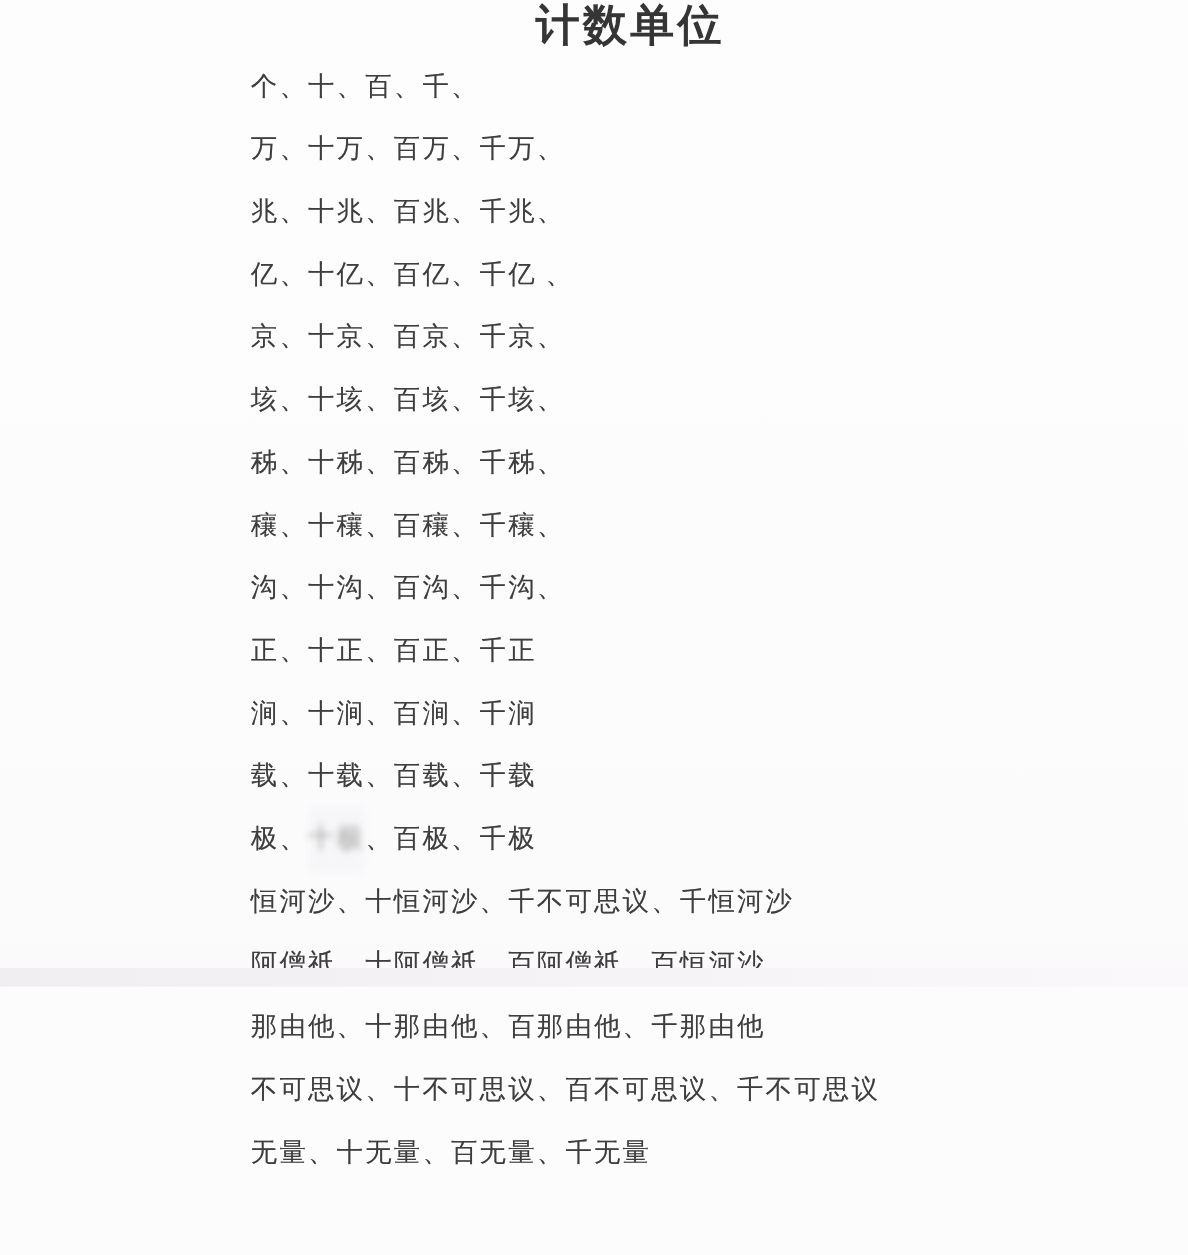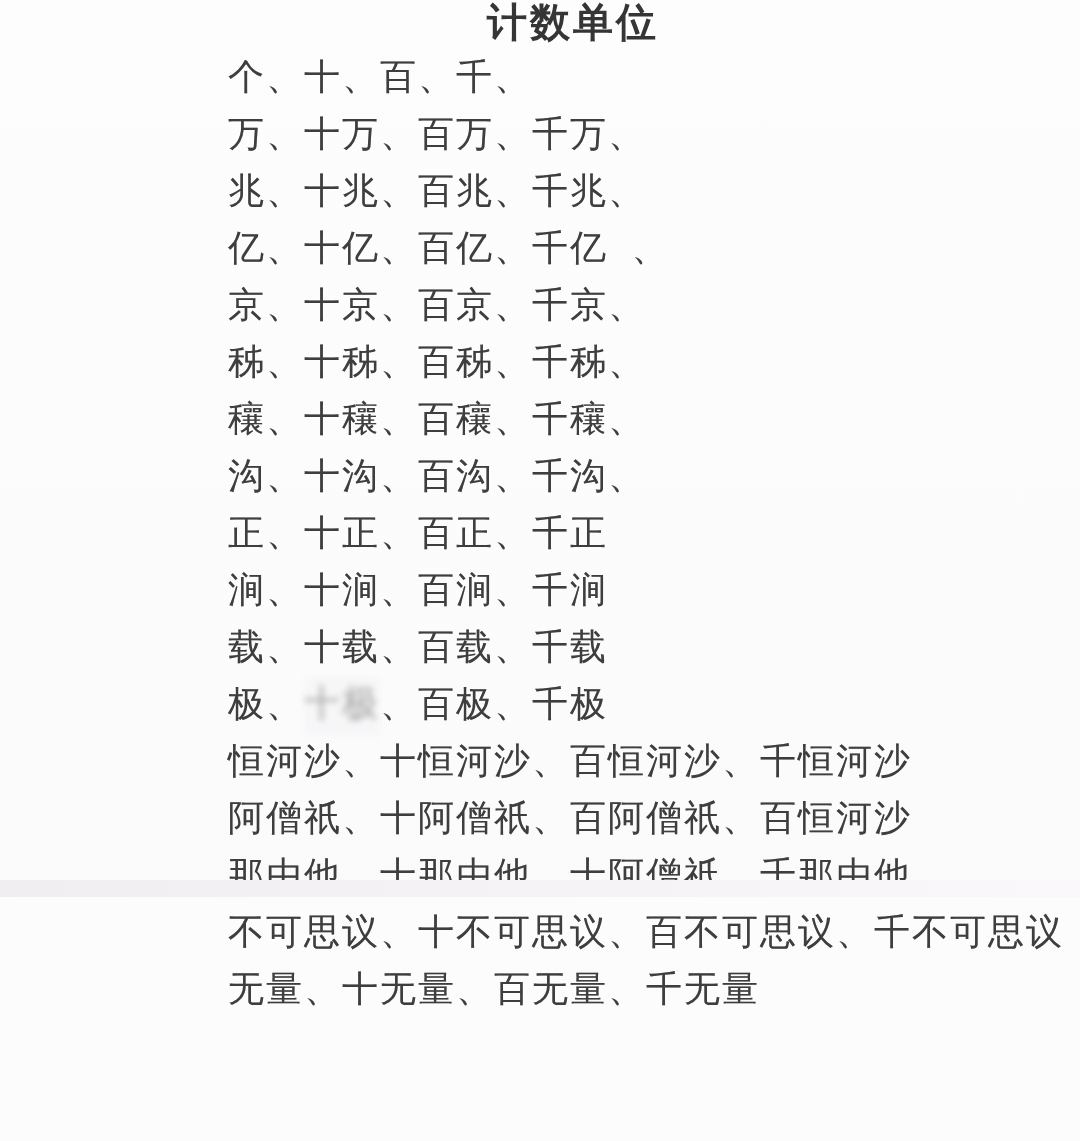--- a/index.html
+++ b/index.html
@@ -34,26 +34,25 @@
   }
   .lines {
     position: absolute;
     top: 51px;
     left: 228px;
     width: 800px;
   }
   .line {
     height: 57px;
     line-height: 57px;
-    font-size: 36px;
+    font-size: 24px;
     letter-spacing: 2px;
     white-space: pre;
     color: #3e3e3e;
     text-shadow: 0 0 0.6px rgba(62,62,62,0.4);
-    font-family: Liberation Mono, monospace;
   }
   .smudged {
     display: inline-block;
     filter: blur(3px);
     opacity: 0.45;
     background: rgba(231, 229, 233, 0.55);
     border-radius: 3px;
     transform: scaleY(1.05);
   }
   .footer-strip {
@@ -70,28 +69,29 @@
 
 <div class="page">
   <h1 class="title">计数单位</h1>
 
   <div class="lines">
       <div class="line"><span>个、十、百、千、</span></div>
       <div class="line"><span>万、十万、百万、千万、</span></div>
       <div class="line"><span>兆、十兆、百兆、千兆、</span></div>
       <div class="line"><span>亿、十亿、百亿、千亿 、</span></div>
       <div class="line"><span>京、十京、百京、千京、</span></div>
+      <div class="line"><span>垓、十垓、百垓、千垓、</span></div>
       <div class="line"><span>秭、十秭、百秭、千秭、</span></div>
       <div class="line"><span>穰、十穰、百穰、千穰、</span></div>
       <div class="line"><span>沟、十沟、百沟、千沟、</span></div>
       <div class="line"><span>正、十正、百正、千正</span></div>
       <div class="line"><span>涧、十涧、百涧、千涧</span></div>
       <div class="line"><span>载、十载、百载、千载</span></div>
       <div class="line"><span>极、</span><span class="smudged">十极</span><span>、百极、千极</span></div>
-      <div class="line"><span>恒河沙、十恒河沙、百恒河沙、千恒河沙</span></div>
+      <div class="line"><span>恒河沙、十恒河沙、千不可思议、千恒河沙</span></div>
       <div class="line"><span>阿僧祇、十阿僧祇、百阿僧祇、百恒河沙</span></div>
-      <div class="line"><span>那由他、十那由他、十阿僧祇、千那由他</span></div>
+      <div class="line"><span>那由他、十那由他、百那由他、千那由他</span></div>
       <div class="line"><span>不可思议、十不可思议、百不可思议、千不可思议</span></div>
       <div class="line"><span>无量、十无量、百无量、千无量</span></div>
     </div>
 
   <div class="footer-strip"></div>
 </div>
 
 </body></html>

